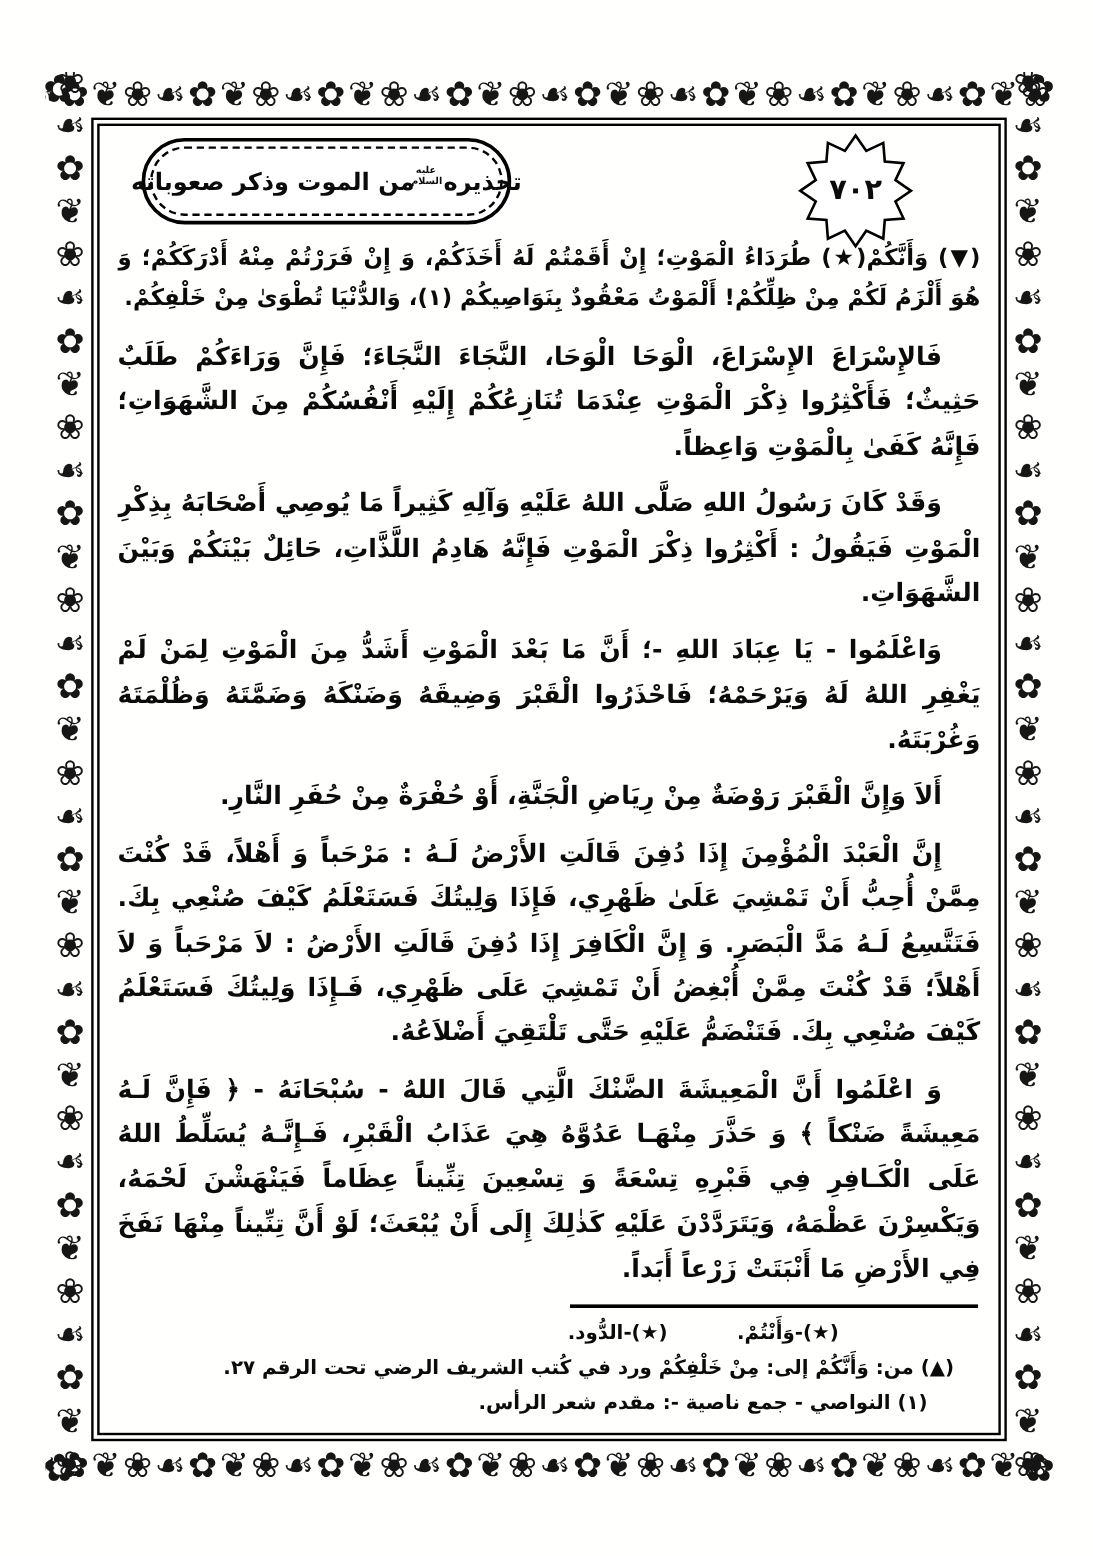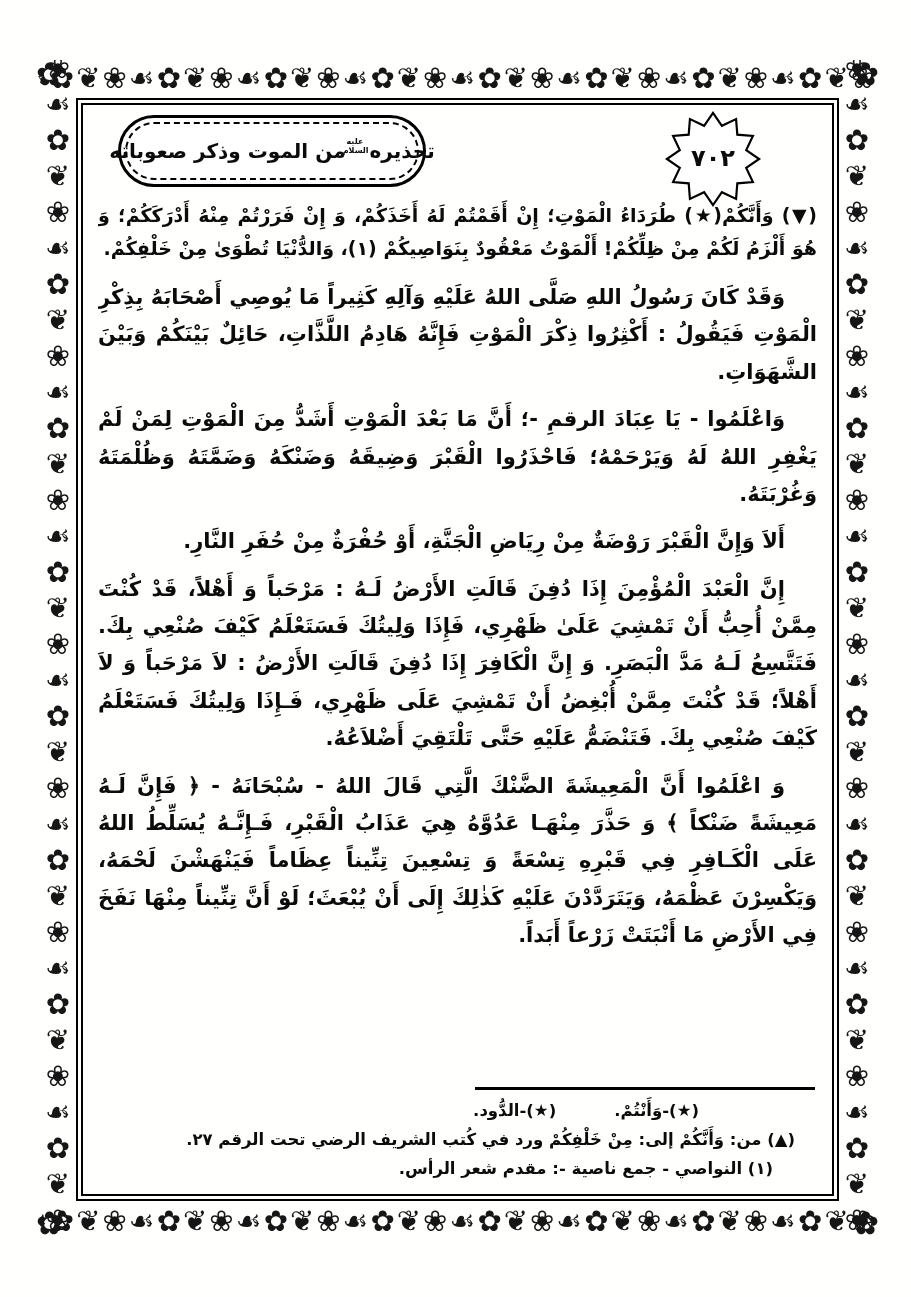--- a/index.html
+++ b/index.html
@@ -97,22 +97,23 @@
           <div class="star-badge">
             <svg viewBox="-62 -62 124 124">
               <polygon points="0,-55 10.6,-39.6 27.5,-47.6 29,-29 47.6,-27.5 39.6,-10.6 55,0 39.6,10.6 47.6,27.5 29,29 27.5,47.6 10.6,39.6 0,55 -10.6,39.6 -27.5,47.6 -29,29 -47.6,27.5 -39.6,10.6 -55,0 -39.6,-10.6 -47.6,-27.5 -29,-29 -27.5,-47.6 -10.6,-39.6" fill="#ffffff" stroke="#000000" stroke-width="2.6" stroke-linejoin="miter"></polygon>
             </svg>
             <div class="pagenum">٧٠٢</div>
           </div>
         </div>
 
         <div class="bodytext">
           <p class="para lead">(▼) وَأَنَّكُمْ(★) طُرَدَاءُ الْمَوْتِ؛ إِنْ أَقَمْتُمْ لَهُ أَخَذَكُمْ، وَ إِنْ فَرَرْتُمْ مِنْهُ أَدْرَكَكُمْ؛ وَ هُوَ أَلْزَمُ لَكُمْ مِنْ ظِلِّكُمْ! أَلْمَوْتُ مَعْقُودٌ بِنَوَاصِيكُمْ (١)، وَالدُّنْيَا تُطْوَىٰ مِنْ خَلْفِكُمْ.</p>
+          <p class="para">فَالإِسْرَاعَ الإِسْرَاعَ، الْوَحَا الْوَحَا، النَّجَاءَ النَّجَاءَ؛ فَإِنَّ وَرَاءَكُمْ طَلَبٌ حَثِيثٌ؛ فَأَكْثِرُوا ذِكْرَ الْمَوْتِ عِنْدَمَا تُنَازِعُكُمْ إِلَيْهِ أَنْفُسُكُمْ مِنَ الشَّهَوَاتِ؛ فَإِنَّهُ كَفَىٰ بِالْمَوْتِ وَاعِظاً.</p>
           <p class="para">وَقَدْ كَانَ رَسُولُ اللهِ صَلَّى اللهُ عَلَيْهِ وَآلِهِ كَثِيراً مَا يُوصِي أَصْحَابَهُ بِذِكْرِ الْمَوْتِ فَيَقُولُ : أَكْثِرُوا ذِكْرَ الْمَوْتِ فَإِنَّهُ هَادِمُ اللَّذَّاتِ، حَائِلٌ بَيْنَكُمْ وَبَيْنَ الشَّهَوَاتِ.</p>
-          <p class="para">وَاعْلَمُوا - يَا عِبَادَ الرقمِ -؛ أَنَّ مَا بَعْدَ الْمَوْتِ أَشَدُّ مِنَ الْمَوْتِ لِمَنْ لَمْ يَغْفِرِ اللهُ لَهُ وَيَرْحَمْهُ؛ فَاحْذَرُوا الْقَبْرَ وَضِيقَهُ وَضَنْكَهُ وَضَمَّتَهُ وَظُلْمَتَهُ وَغُرْبَتَهُ.</p>
+          <p class="para">وَاعْلَمُوا - يَا عِبَادَ اللهِ -؛ أَنَّ مَا بَعْدَ الْمَوْتِ أَشَدُّ مِنَ الْمَوْتِ لِمَنْ لَمْ يَغْفِرِ اللهُ لَهُ وَيَرْحَمْهُ؛ فَاحْذَرُوا الْقَبْرَ وَضِيقَهُ وَضَنْكَهُ وَضَمَّتَهُ وَظُلْمَتَهُ وَغُرْبَتَهُ.</p>
           <p class="para">أَلاَ وَإِنَّ الْقَبْرَ رَوْضَةٌ مِنْ رِيَاضِ الْجَنَّةِ، أَوْ حُفْرَةٌ مِنْ حُفَرِ النَّارِ.</p>
           <p class="para">إِنَّ الْعَبْدَ الْمُؤْمِنَ إِذَا دُفِنَ قَالَتِ الأَرْضُ لَـهُ : مَرْحَباً وَ أَهْلاً، قَدْ كُنْتَ مِمَّنْ أُحِبُّ أَنْ تَمْشِيَ عَلَىٰ ظَهْرِي، فَإِذَا وَلِيتُكَ فَسَتَعْلَمُ كَيْفَ صُنْعِي بِكَ. فَتَتَّسِعُ لَـهُ مَدَّ الْبَصَرِ. وَ إِنَّ الْكَافِرَ إِذَا دُفِنَ قَالَتِ الأَرْضُ : لاَ مَرْحَباً وَ لاَ أَهْلاً؛ قَدْ كُنْتَ مِمَّنْ أُبْغِضُ أَنْ تَمْشِيَ عَلَى ظَهْرِي، فَـإِذَا وَلِيتُكَ فَسَتَعْلَمُ كَيْفَ صُنْعِي بِكَ. فَتَنْضَمُّ عَلَيْهِ حَتَّى تَلْتَقِيَ أَضْلاَعُهُ.</p>
           <p class="para">وَ اعْلَمُوا أَنَّ الْمَعِيشَةَ الضَّنْكَ الَّتِي قَالَ اللهُ - سُبْحَانَهُ - ﴿ فَإِنَّ لَـهُ مَعِيشَةً ضَنْكاً ﴾ وَ حَذَّرَ مِنْهَـا عَدُوَّهُ هِيَ عَذَابُ الْقَبْرِ، فَـإِنَّـهُ يُسَلِّطُ اللهُ عَلَى الْكَـافِرِ فِي قَبْرِهِ تِسْعَةً وَ تِسْعِينَ تِنِّيناً عِظَاماً فَيَنْهَشْنَ لَحْمَهُ، وَيَكْسِرْنَ عَظْمَهُ، وَيَتَرَدَّدْنَ عَلَيْهِ كَذٰلِكَ إِلَى أَنْ يُبْعَثَ؛ لَوْ أَنَّ تِنِّيناً مِنْهَا نَفَخَ فِي الأَرْضِ مَا أَنْبَتَتْ زَرْعاً أَبَداً.</p>
 
         </div>
 
         <div class="footnotes">
           <div class="fn-sep"></div>
           <div class="fn-line fn-first">
             <span>(★)-وَأَنْتُمْ.</span>

